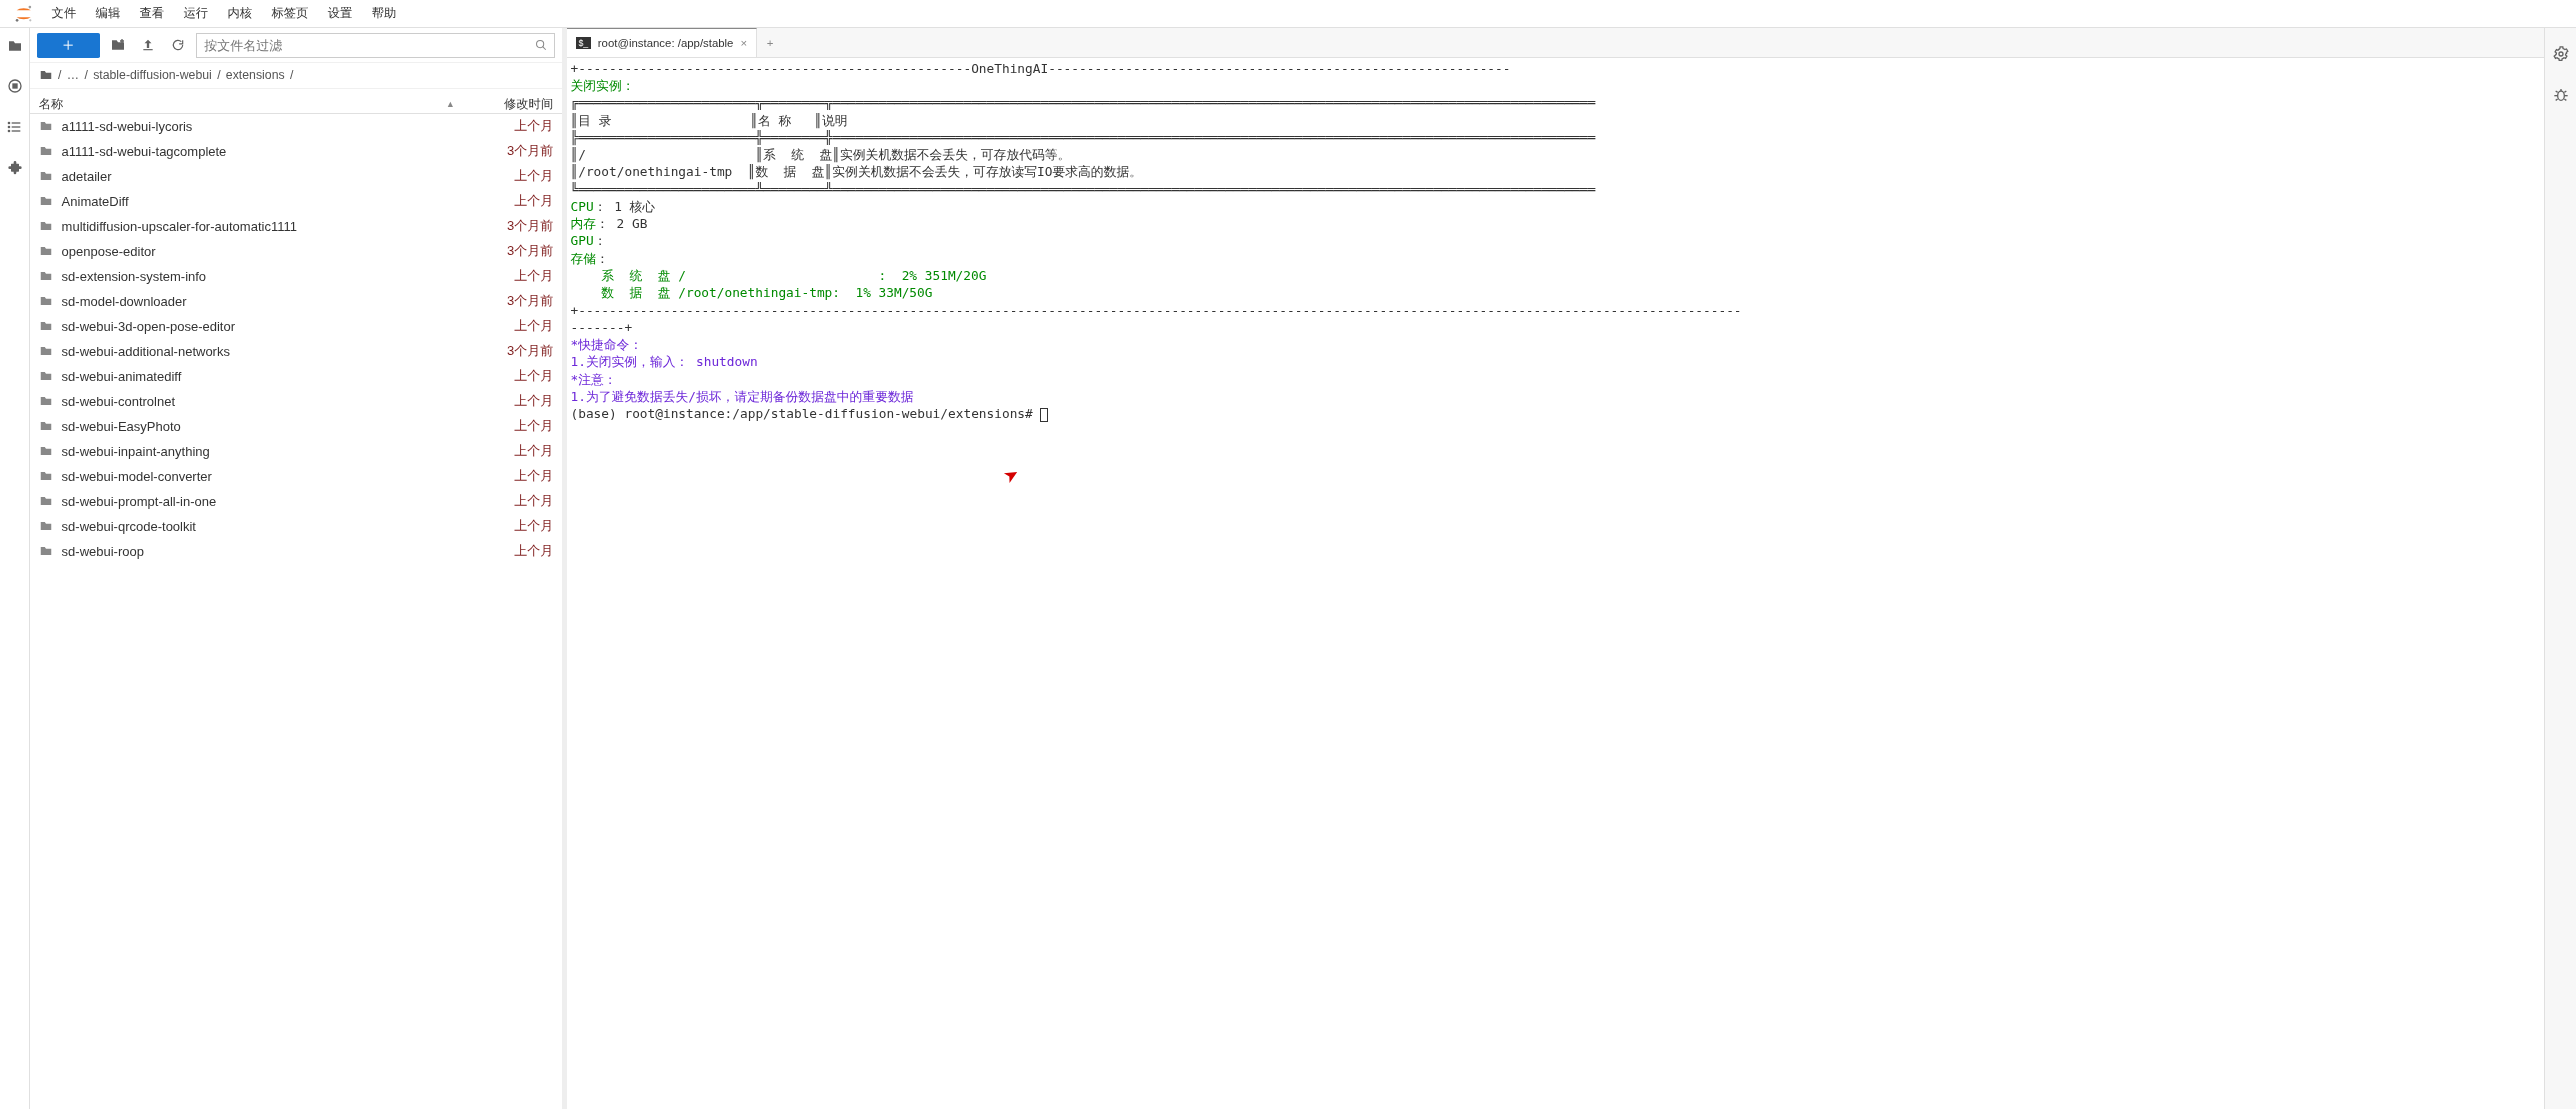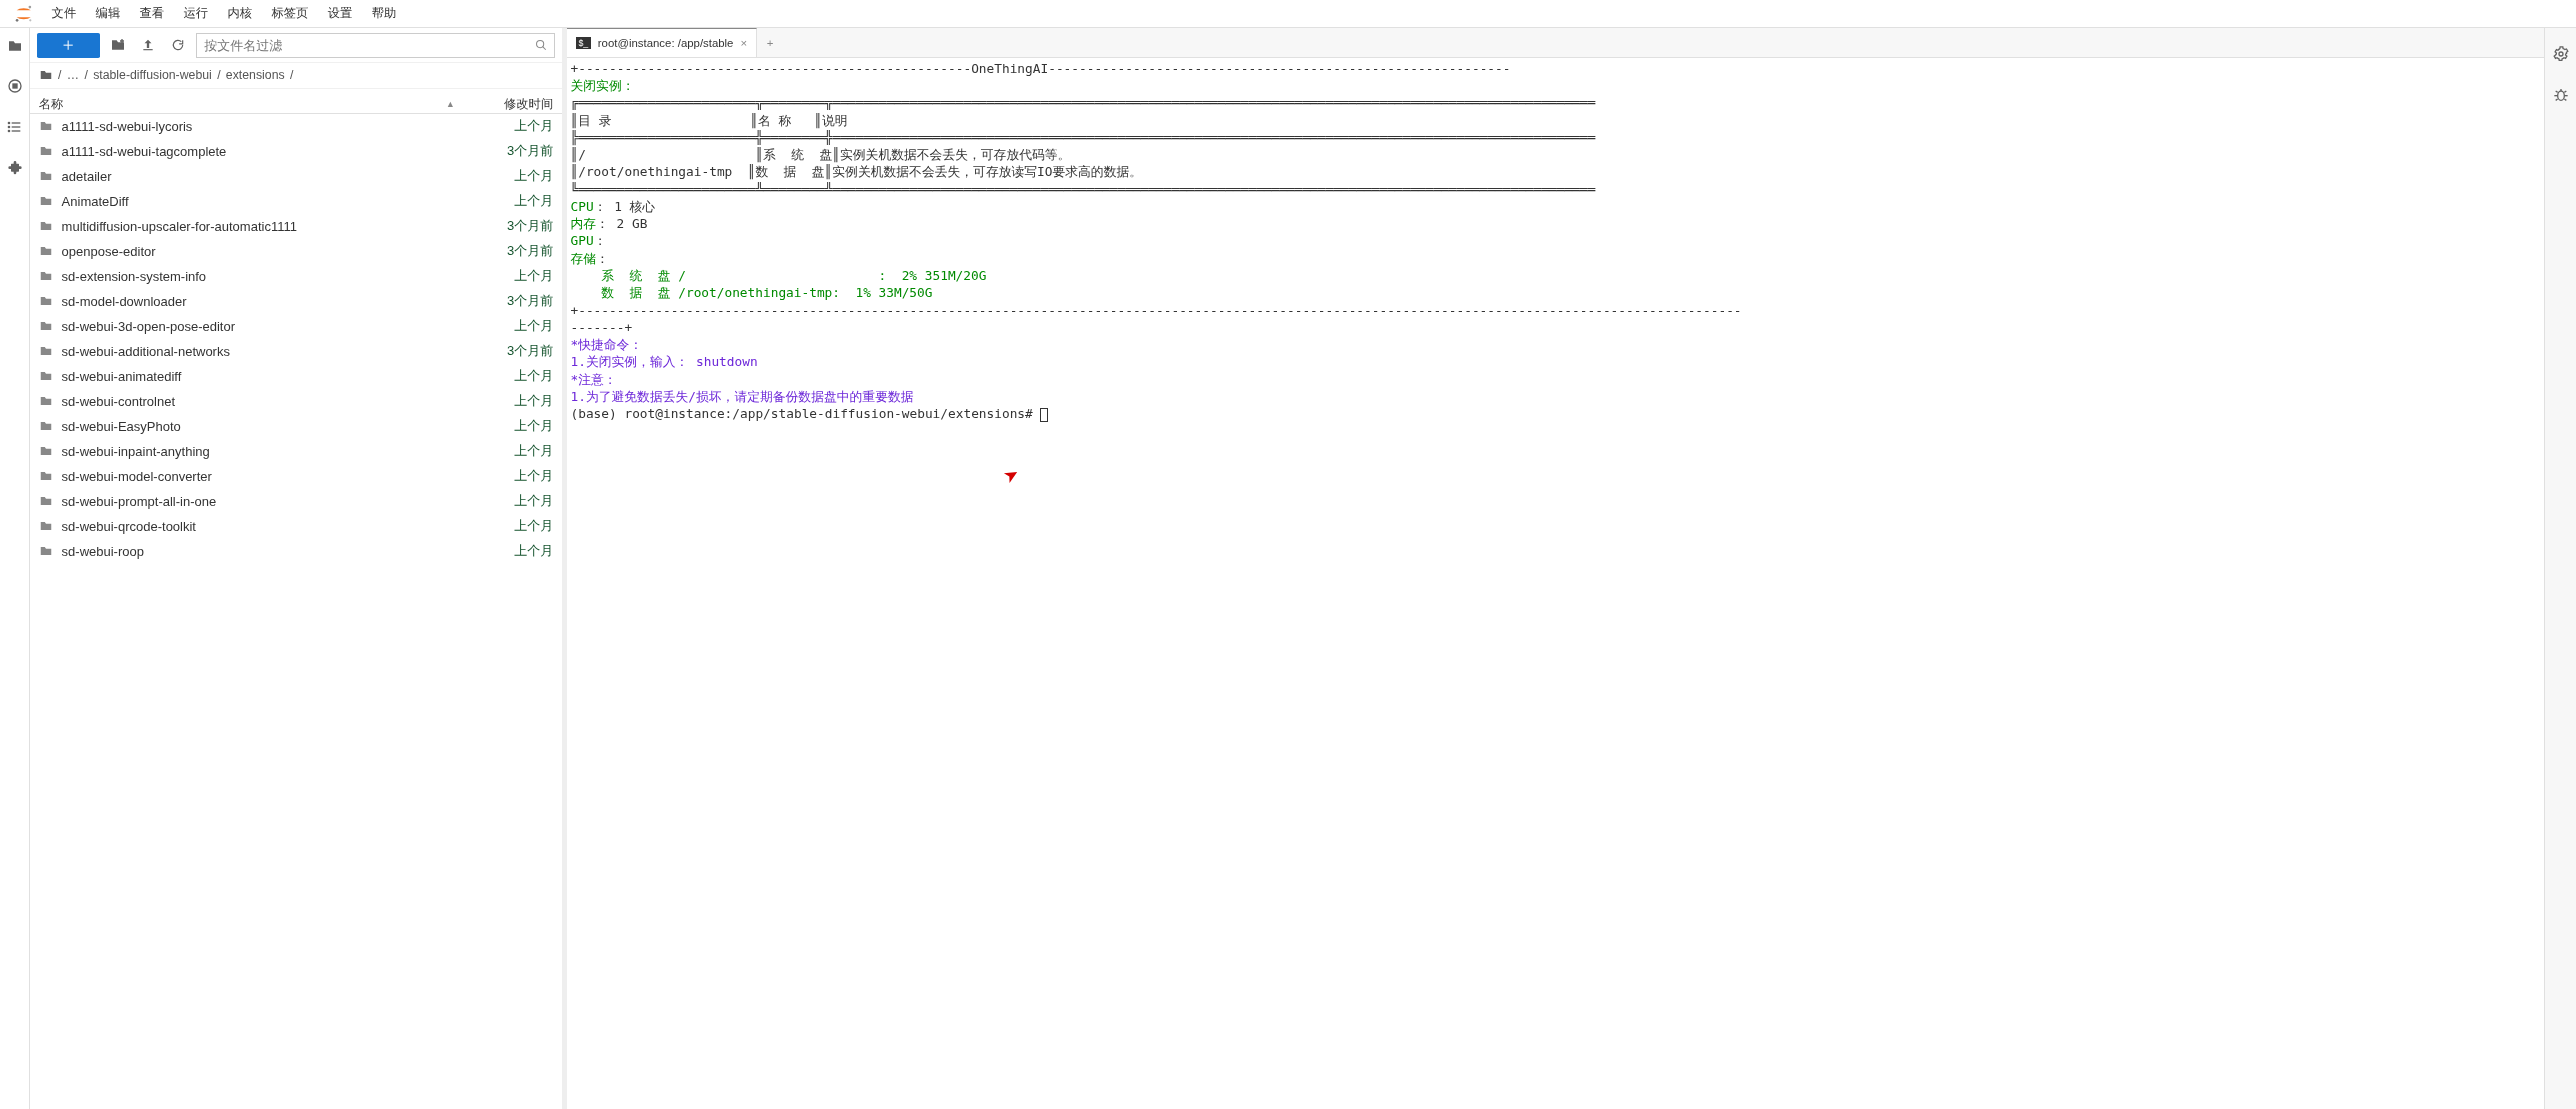--- a/index.html
+++ b/index.html
@@ -33,21 +33,21 @@
 
 .table-header { display: flex; align-items: flex-end; height: 25px; padding: 0 8.8px; border-bottom: 0.9px solid #e0e0e0; font-size: 12.3px; color: #333; }
 .table-header .col-name { flex: 1; display:flex; align-items:center; gap:5.3px;}
 .table-header .col-time { width: 88px; text-align: right; font-family: Liberation Mono, monospace; }
 .sort-caret { font-size: 8.8px; color:#888; margin-left:auto; padding-right:10.6px;}
 
 .file-list { flex: 1; overflow: auto; }
 .file-row { display: flex; align-items: center; height: 25px; padding: 0 8.8px; font-size: 13px; }
 .file-row .fi { color: #888; margin-right: 8.8px; }
 .file-row .fname { flex: 1; color: #333; }
-.file-row .ftime { width: 88px; text-align: right; color: #14532d; }
+.file-row .ftime { width: 88px; text-align: right; color: #7f1d1d; }
 
 
 .right-panel { flex: 1; display: flex; flex-direction: column; min-width:0; }
 .tabbar { display: flex; align-items: center; height: 30px; border-bottom: 0.9px solid #e0e0e0; background: #f7f7f7; }
 .tab { display: flex; align-items: center; gap: 7px; padding: 0 8.8px; height: 100%; background: #fff; border-right: 0.9px solid #e0e0e0; border-top: 1.8px solid #888; font-size: 11.4px; }
 .tab .term-ico { background:#333; color:#fff; font-size:8.8px; padding:0.9px 2.6px; }
 .tab-close { color:#888; cursor:pointer; }
 .tab-add { width: 26.4px; display: flex; align-items: center; justify-content: center; color: #888; cursor: pointer; }
 
 .terminal { flex: 1; background: #fff; font-family: "Menlo","Consolas",monospace; font-size: 12.8px; line-height: 1.35; padding: 1.8px 3.5px; white-space: pre; overflow:auto; color:#333; position:relative;}

